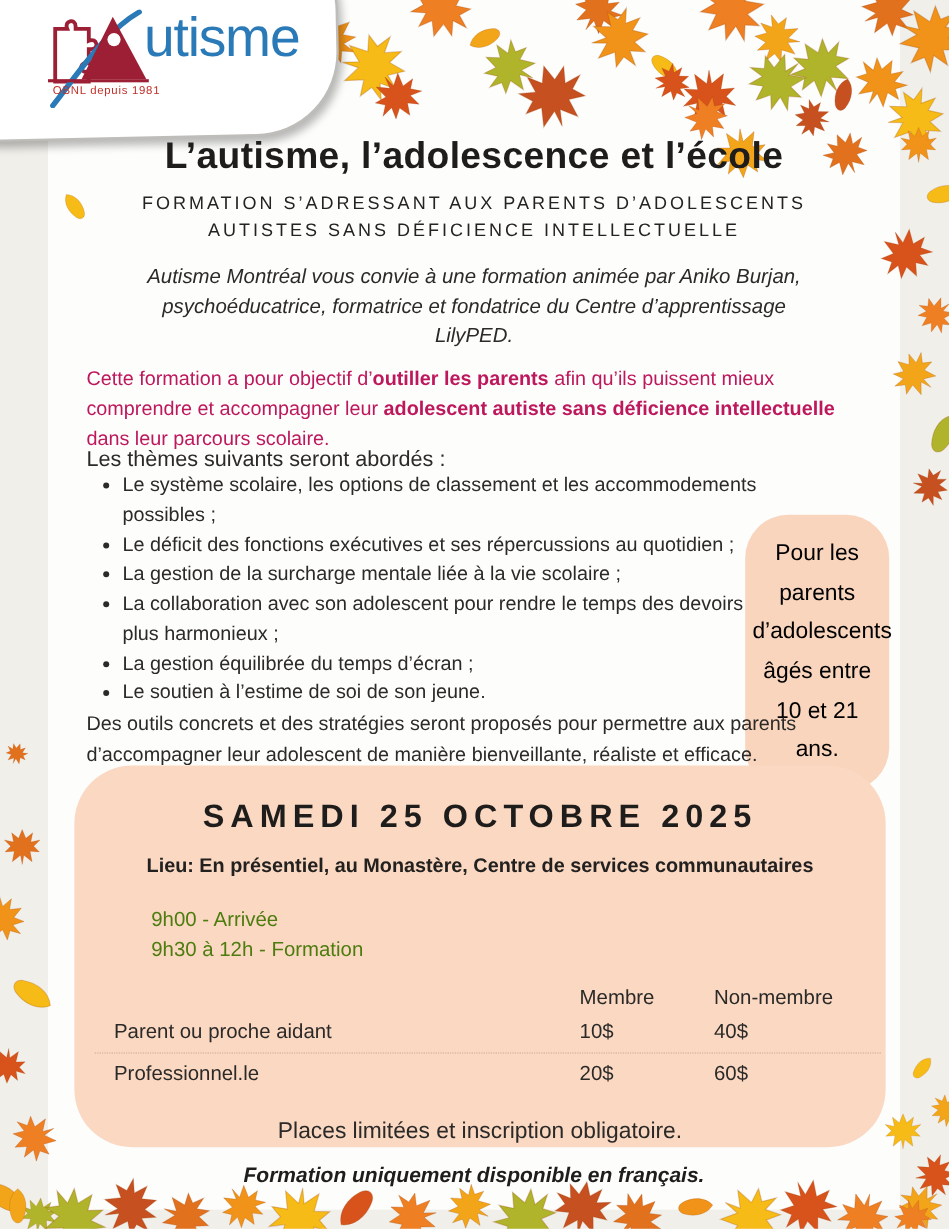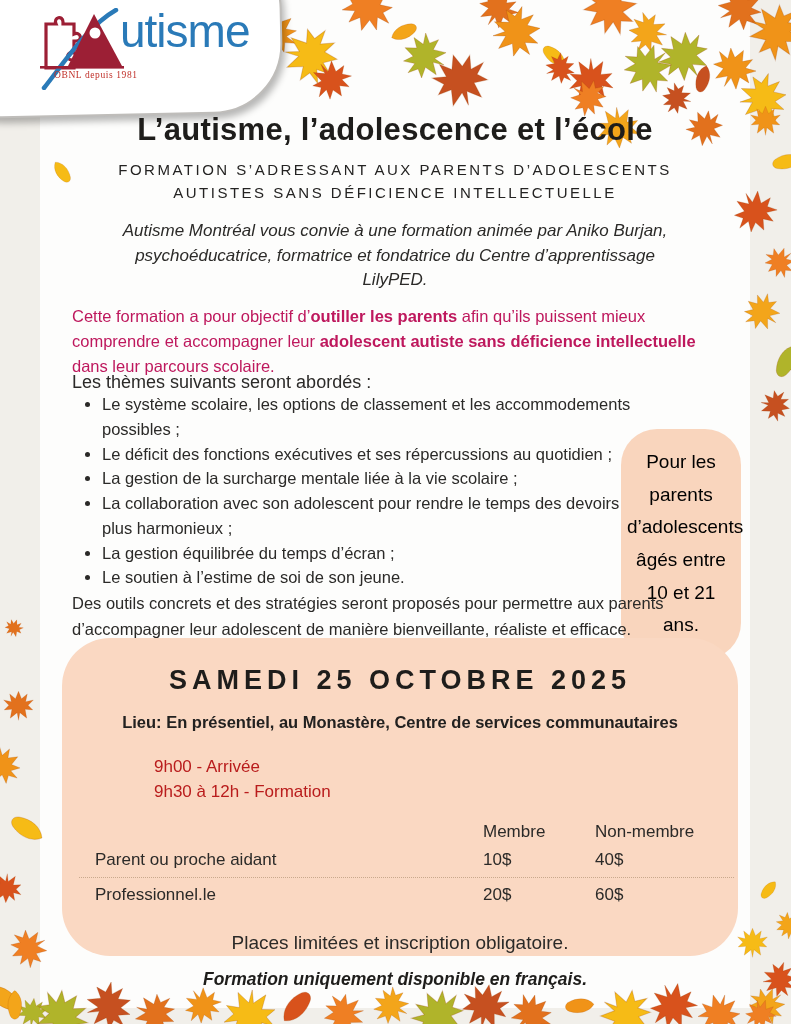--- a/index.html
+++ b/index.html
@@ -26,22 +26,22 @@
     box-shadow:3px 5px 7px rgba(0,0,0,.28);
     z-index:4;transform:rotate(-1.2deg);
   }
   .logo{position:absolute;left:38px;top:4px;width:240px;height:102px;z-index:5;}
   .logo-mark{position:absolute;left:0;top:4px;}
   .logo-utisme{
     position:absolute;left:82px;top:4px;
     font-size:46px;color:#2a7ab8;letter-spacing:-1px;line-height:1;
   }
   .logo-tagline{
-    position:absolute;left:16px;top:66px;
-    font-size:9.5px;color:#c02f28;letter-spacing:.6px;white-space:nowrap;font-family:Liberation Serif, serif;
+    position:absolute;left:6px;top:66px;
+    font-size:9.5px;color:#c02f28;letter-spacing:.6px;white-space:nowrap;
   }
   .logo-montreal{
     position:absolute;left:96px;top:54px;
     font-family:"Liberation Serif", serif;font-style:italic;
     font-size:33px;color:#2a7ab8;line-height:1;white-space:nowrap;
   }
   .logo-montreal .m{color:#9c1f35;position:relative;}
   .logo-montreal .m::before{
     content:"\2019\2019";position:absolute;left:6px;top:-12px;
     font-size:20px;color:#9c1f35;letter-spacing:-3px;font-style:normal;
@@ -87,21 +87,21 @@
   
   .event{
     position:absolute;left:62px;top:638px;width:676px;height:318px;z-index:5;
     background:#fad8c2;border-radius:48px;box-sizing:border-box;
   }
   .event-date{
     margin-top:27px;text-align:center;
     font-size:27px;font-weight:bold;letter-spacing:5px;color:#1e1d1b;
   }
   .event-loc{margin-top:15px;text-align:center;font-weight:bold;font-size:16.5px;line-height:1.45;color:#222120;}
-  .schedule{margin:19px 0 0 92px;font-size:17px;line-height:1.5;color:#b91c1c;}
+  .schedule{margin:19px 0 0 64px;font-size:17px;line-height:1.5;color:#4d7c0f;}
   .pricing{margin:17px 20px 0 33px;font-size:17px;color:#2b2a28;}
   .prow{display:grid;grid-template-columns:388px 112px 1fr;align-items:baseline;}
   .prow.header{margin-bottom:8px;}
   .prow.r1{padding-bottom:7px;}
   .sep{border-top:1px dotted #c9a98d;margin:0 -16px;}
   .prow.r2{padding-top:7px;}
   .event-note{margin-top:27px;text-align:center;font-size:19px;color:#2b2a28;}
 
   .footer-note{
     position:absolute;left:60px;width:670px;top:969px;z-index:5;

